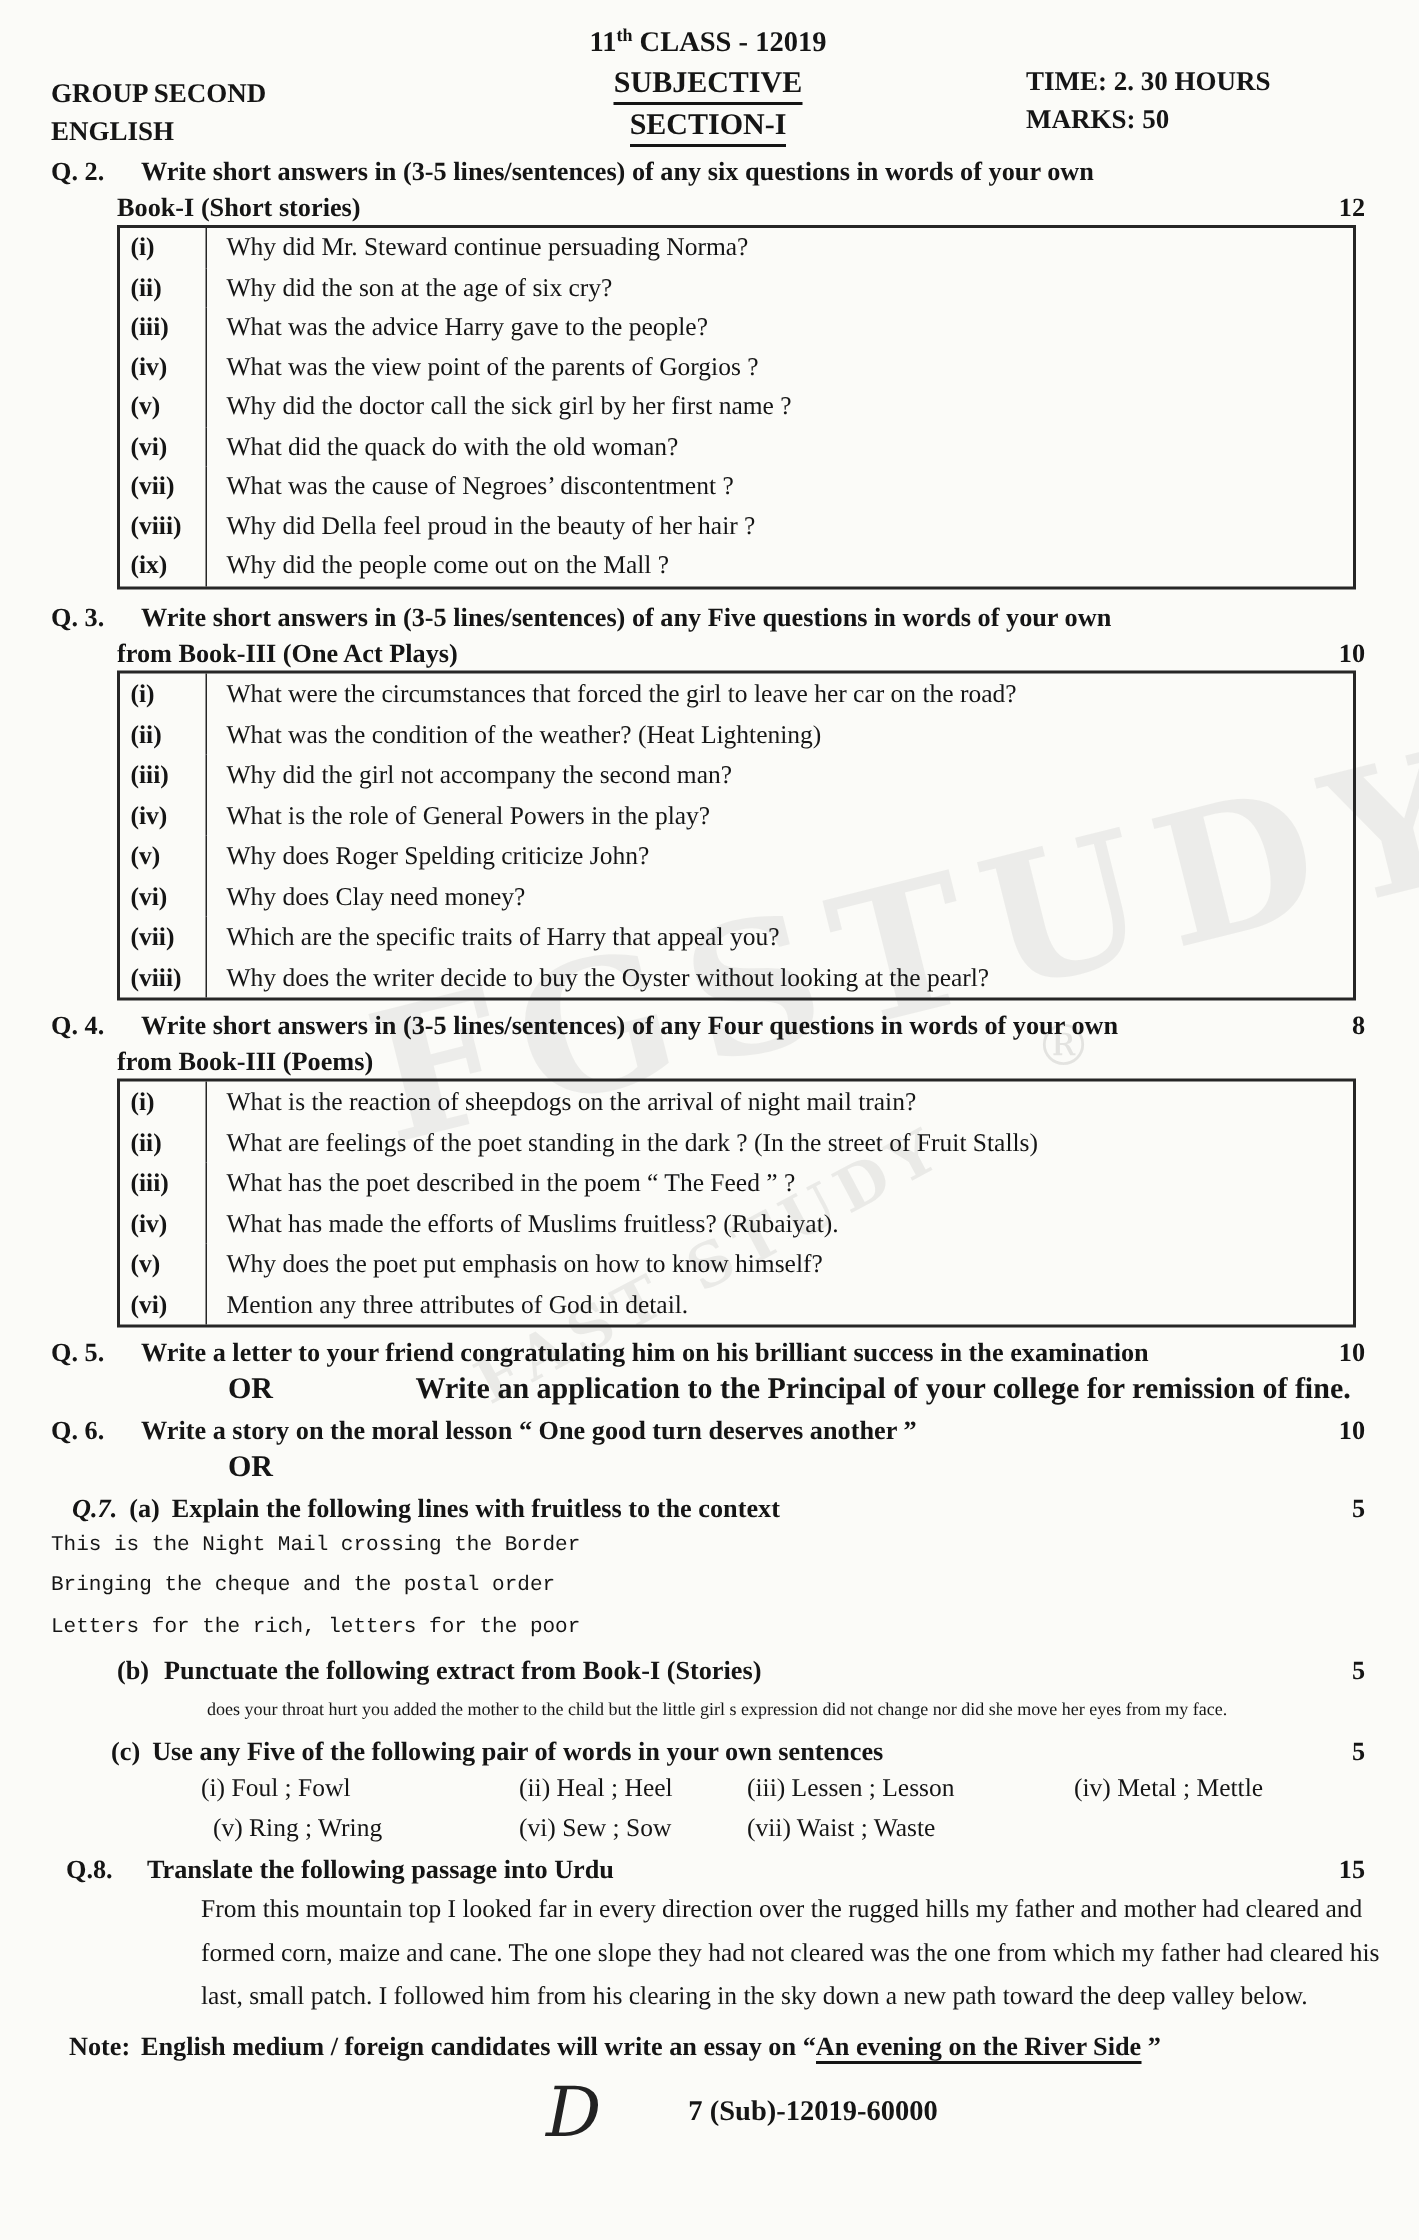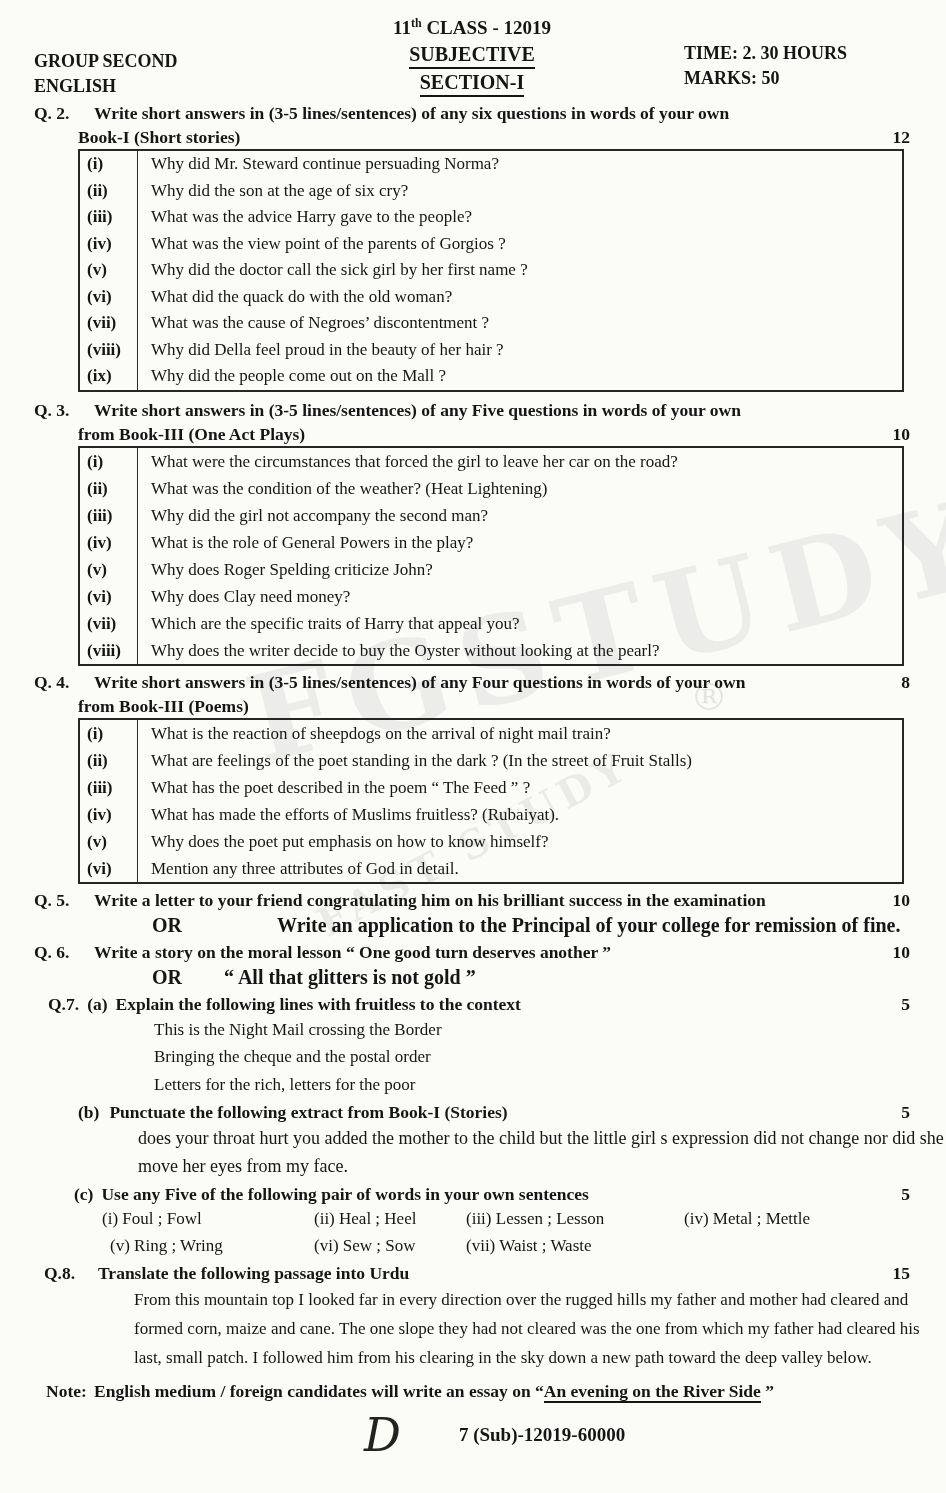--- a/index.html
+++ b/index.html
@@ -44,23 +44,23 @@
   .t26 .qrow{line-height:26.5px;font-size:17px;}
   .t27 .qrow{line-height:27px;font-size:17px;}
 
   .section-title{text-align:center;font-size:19px;font-weight:bold;margin-top:5px;line-height:26px;}
 
   .or-row{display:flex;align-items:baseline;font-weight:bold;font-size:20px;line-height:26px;}
   .or-row .or-label{flex:none;margin-left:118px;}
   .g95{width:95px;flex:none;}
   .g42{width:42px;flex:none;}
 
-  .poem{margin-left:120px;font-size:17px;line-height:27.5px;}
-  .extract{margin-left:104px;width:806px;font-size:18px;line-height:28px;}
-  .pairs-row{margin-left:68px;font-size:17px;line-height:26.5px;display:flex;}
+  .poem{font-size:14px;line-height:27.5px;font-family:Liberation Mono, monospace;}
+  .extract{margin-left:104px;width:806px;font-size:12px;line-height:28px;}
+  .pairs-row{margin-left:100px;font-size:17px;line-height:26.5px;display:flex;}
   .pairs-row span{display:inline-block;}
   .pw1{width:212px;}.pw2{width:152px;}.pw3{width:218px;}
   .passage{margin-left:100px;width:812px;font-size:17px;line-height:29px;}
 
   .note-row{display:flex;align-items:baseline;font-weight:bold;font-size:17.5px;line-height:26px;margin-top:6px;}
   .note-row .note-label{flex:none;width:48px;margin-left:12px;}
   .note-underline{border-bottom:2px solid #151515;}
 
   .footer{display:flex;align-items:center;margin-top:8px;margin-left:330px;}
   .hand-mark{font-size:46px;font-family:"DejaVu Serif",serif;font-style:italic;font-weight:normal;color:#222;line-height:46px;}
@@ -258,26 +258,25 @@
   </div>
 
   <div class="qhead mt2">
     <span class="qlabel">Q. 6.</span>
     <span class="qtext">Write a story on the moral lesson “ One good turn deserves another ”</span>
     <span class="qmarks">10</span>
   </div>
   <div class="or-row">
     <span class="or-label">OR</span>
     <span class="g42"></span>
-    <span>“ All that glitters is not gold ”</span>
   </div>
 
   <div class="qhead mt2">
     <span style="flex:none;width:14px;"></span>
-    <span style="flex:none;padding-right:8px;">Q.7.</span>
+    <span style="flex:none;padding-right:8px;font-style:italic;">Q.7.</span>
     <span style="flex:none;padding-right:8px;">(a)</span>
     <span class="qtext">Explain the following lines with fruitless to the context</span>
     <span class="qmarks">5</span>
   </div>
   <div class="poem">
 
       <div>This is the Night Mail crossing the Border</div>
 
       <div>Bringing the cheque and the postal order</div>
 

